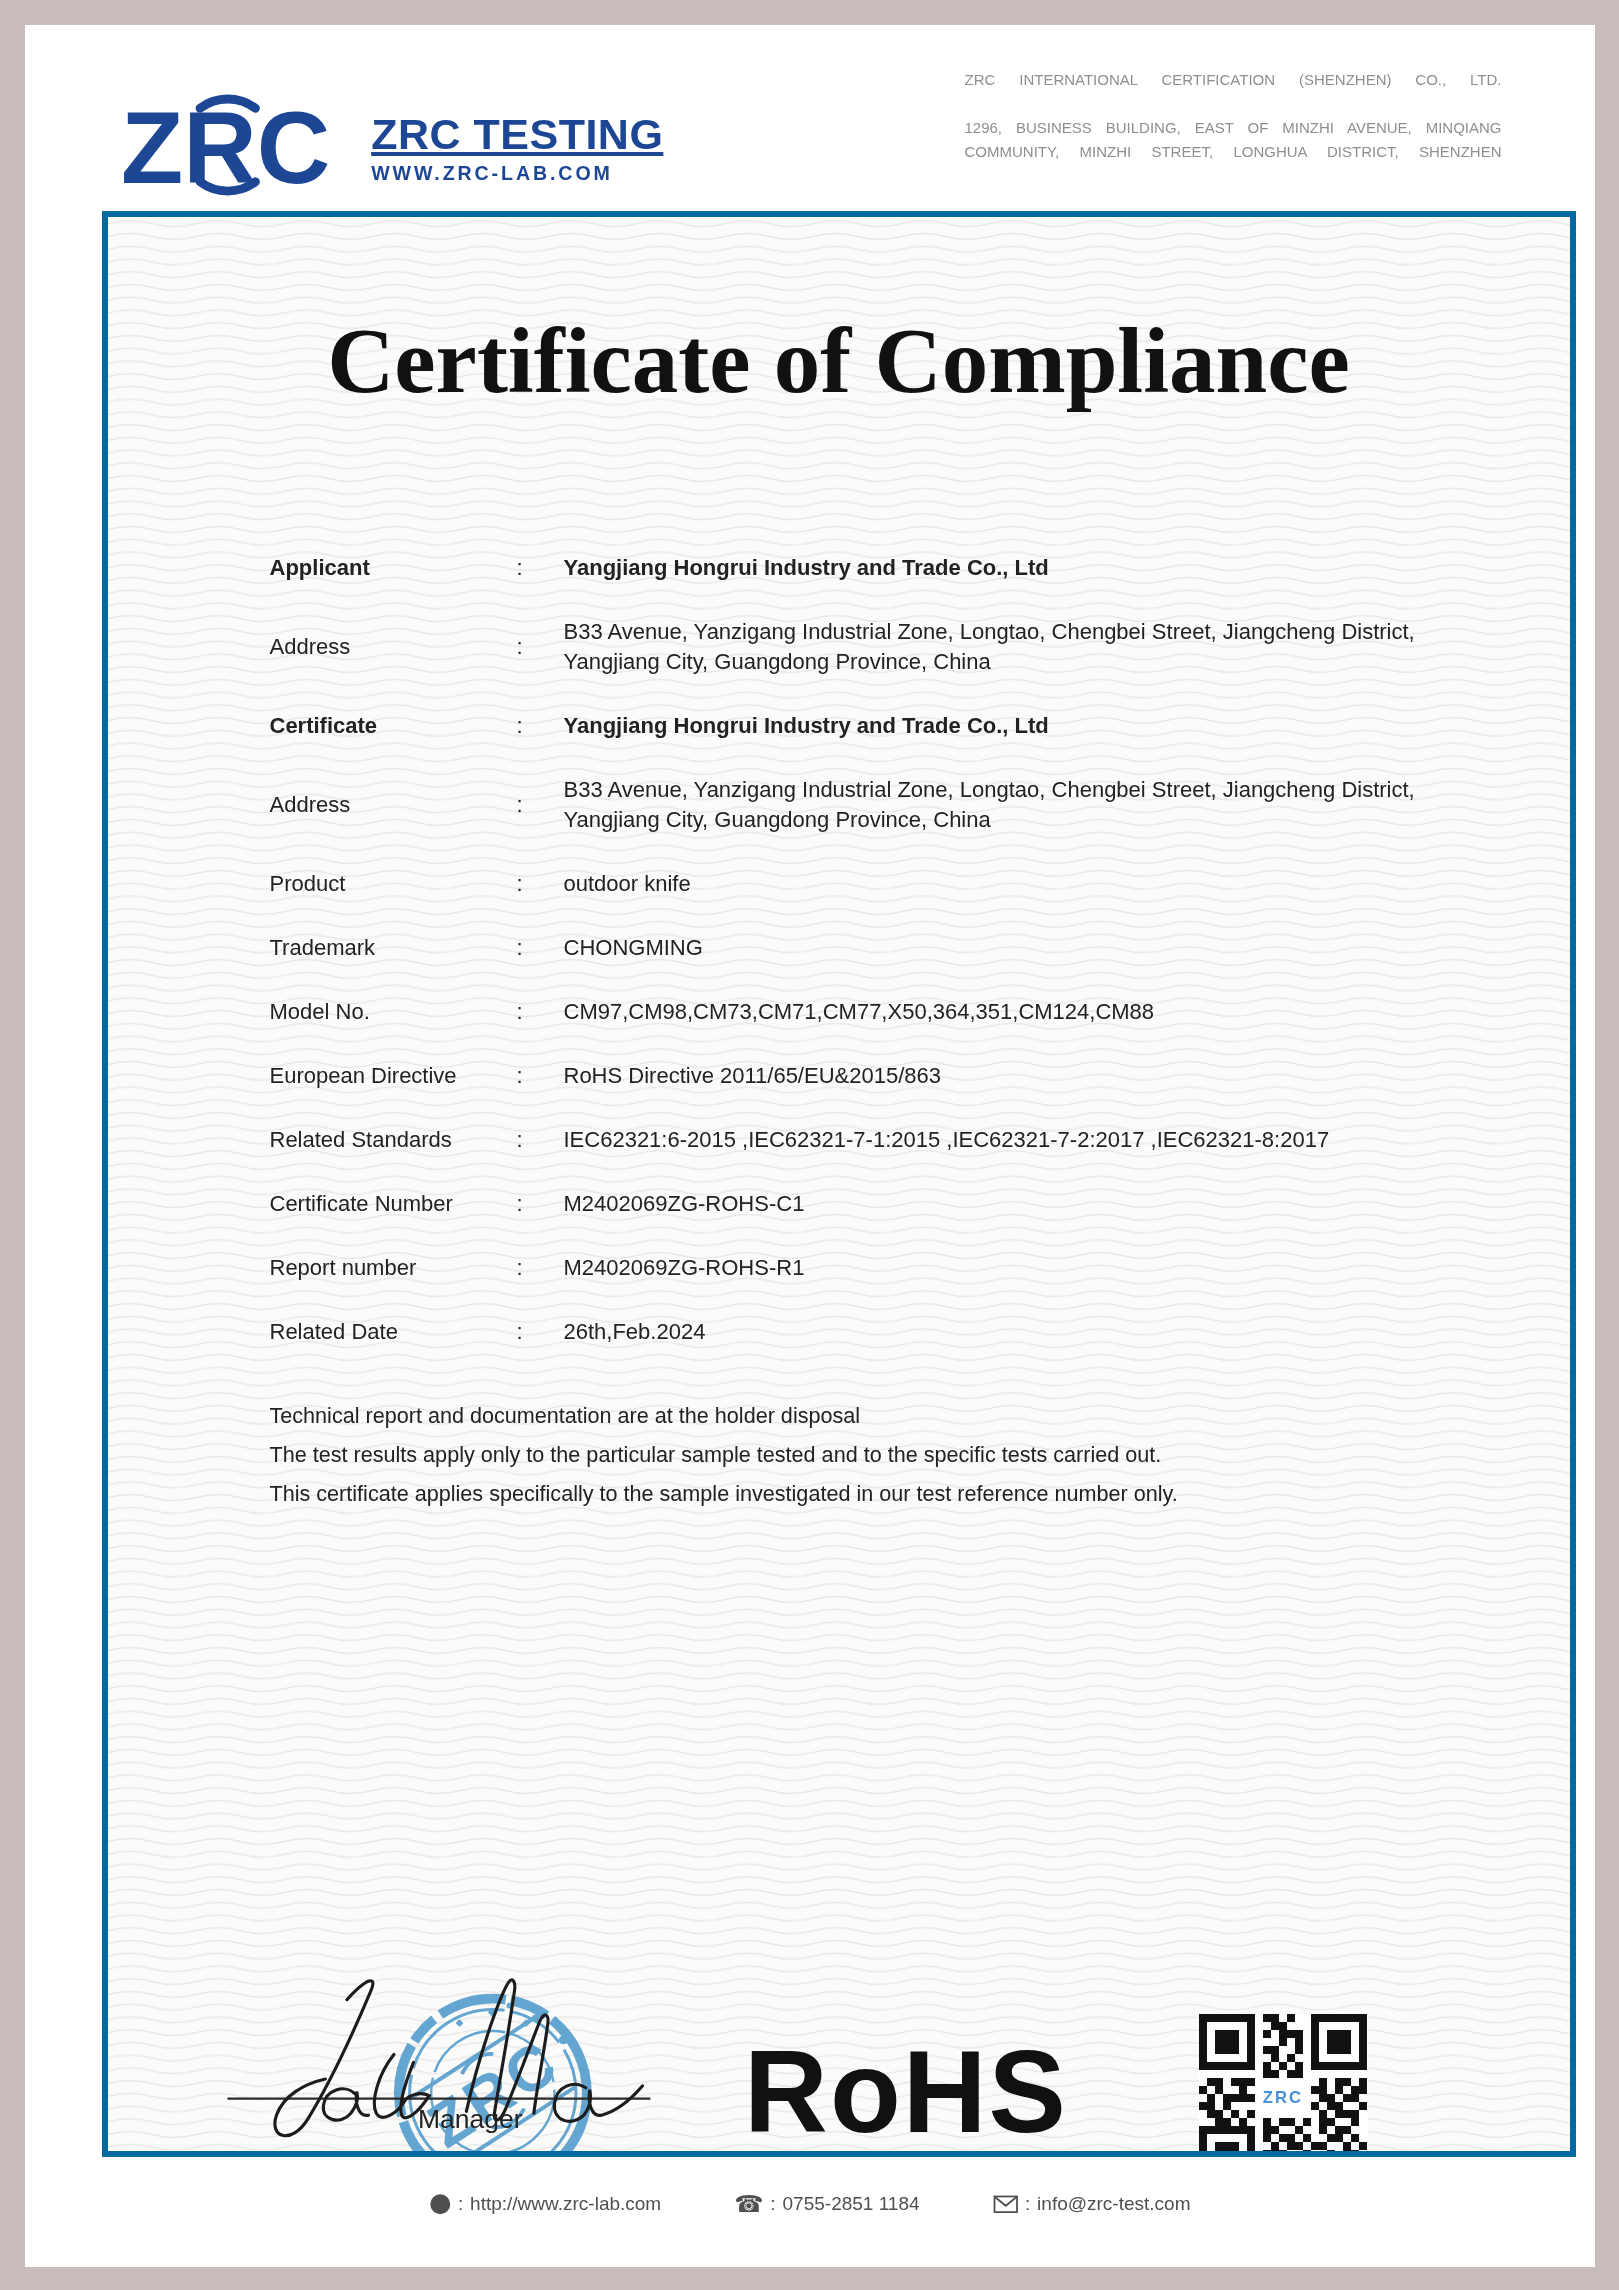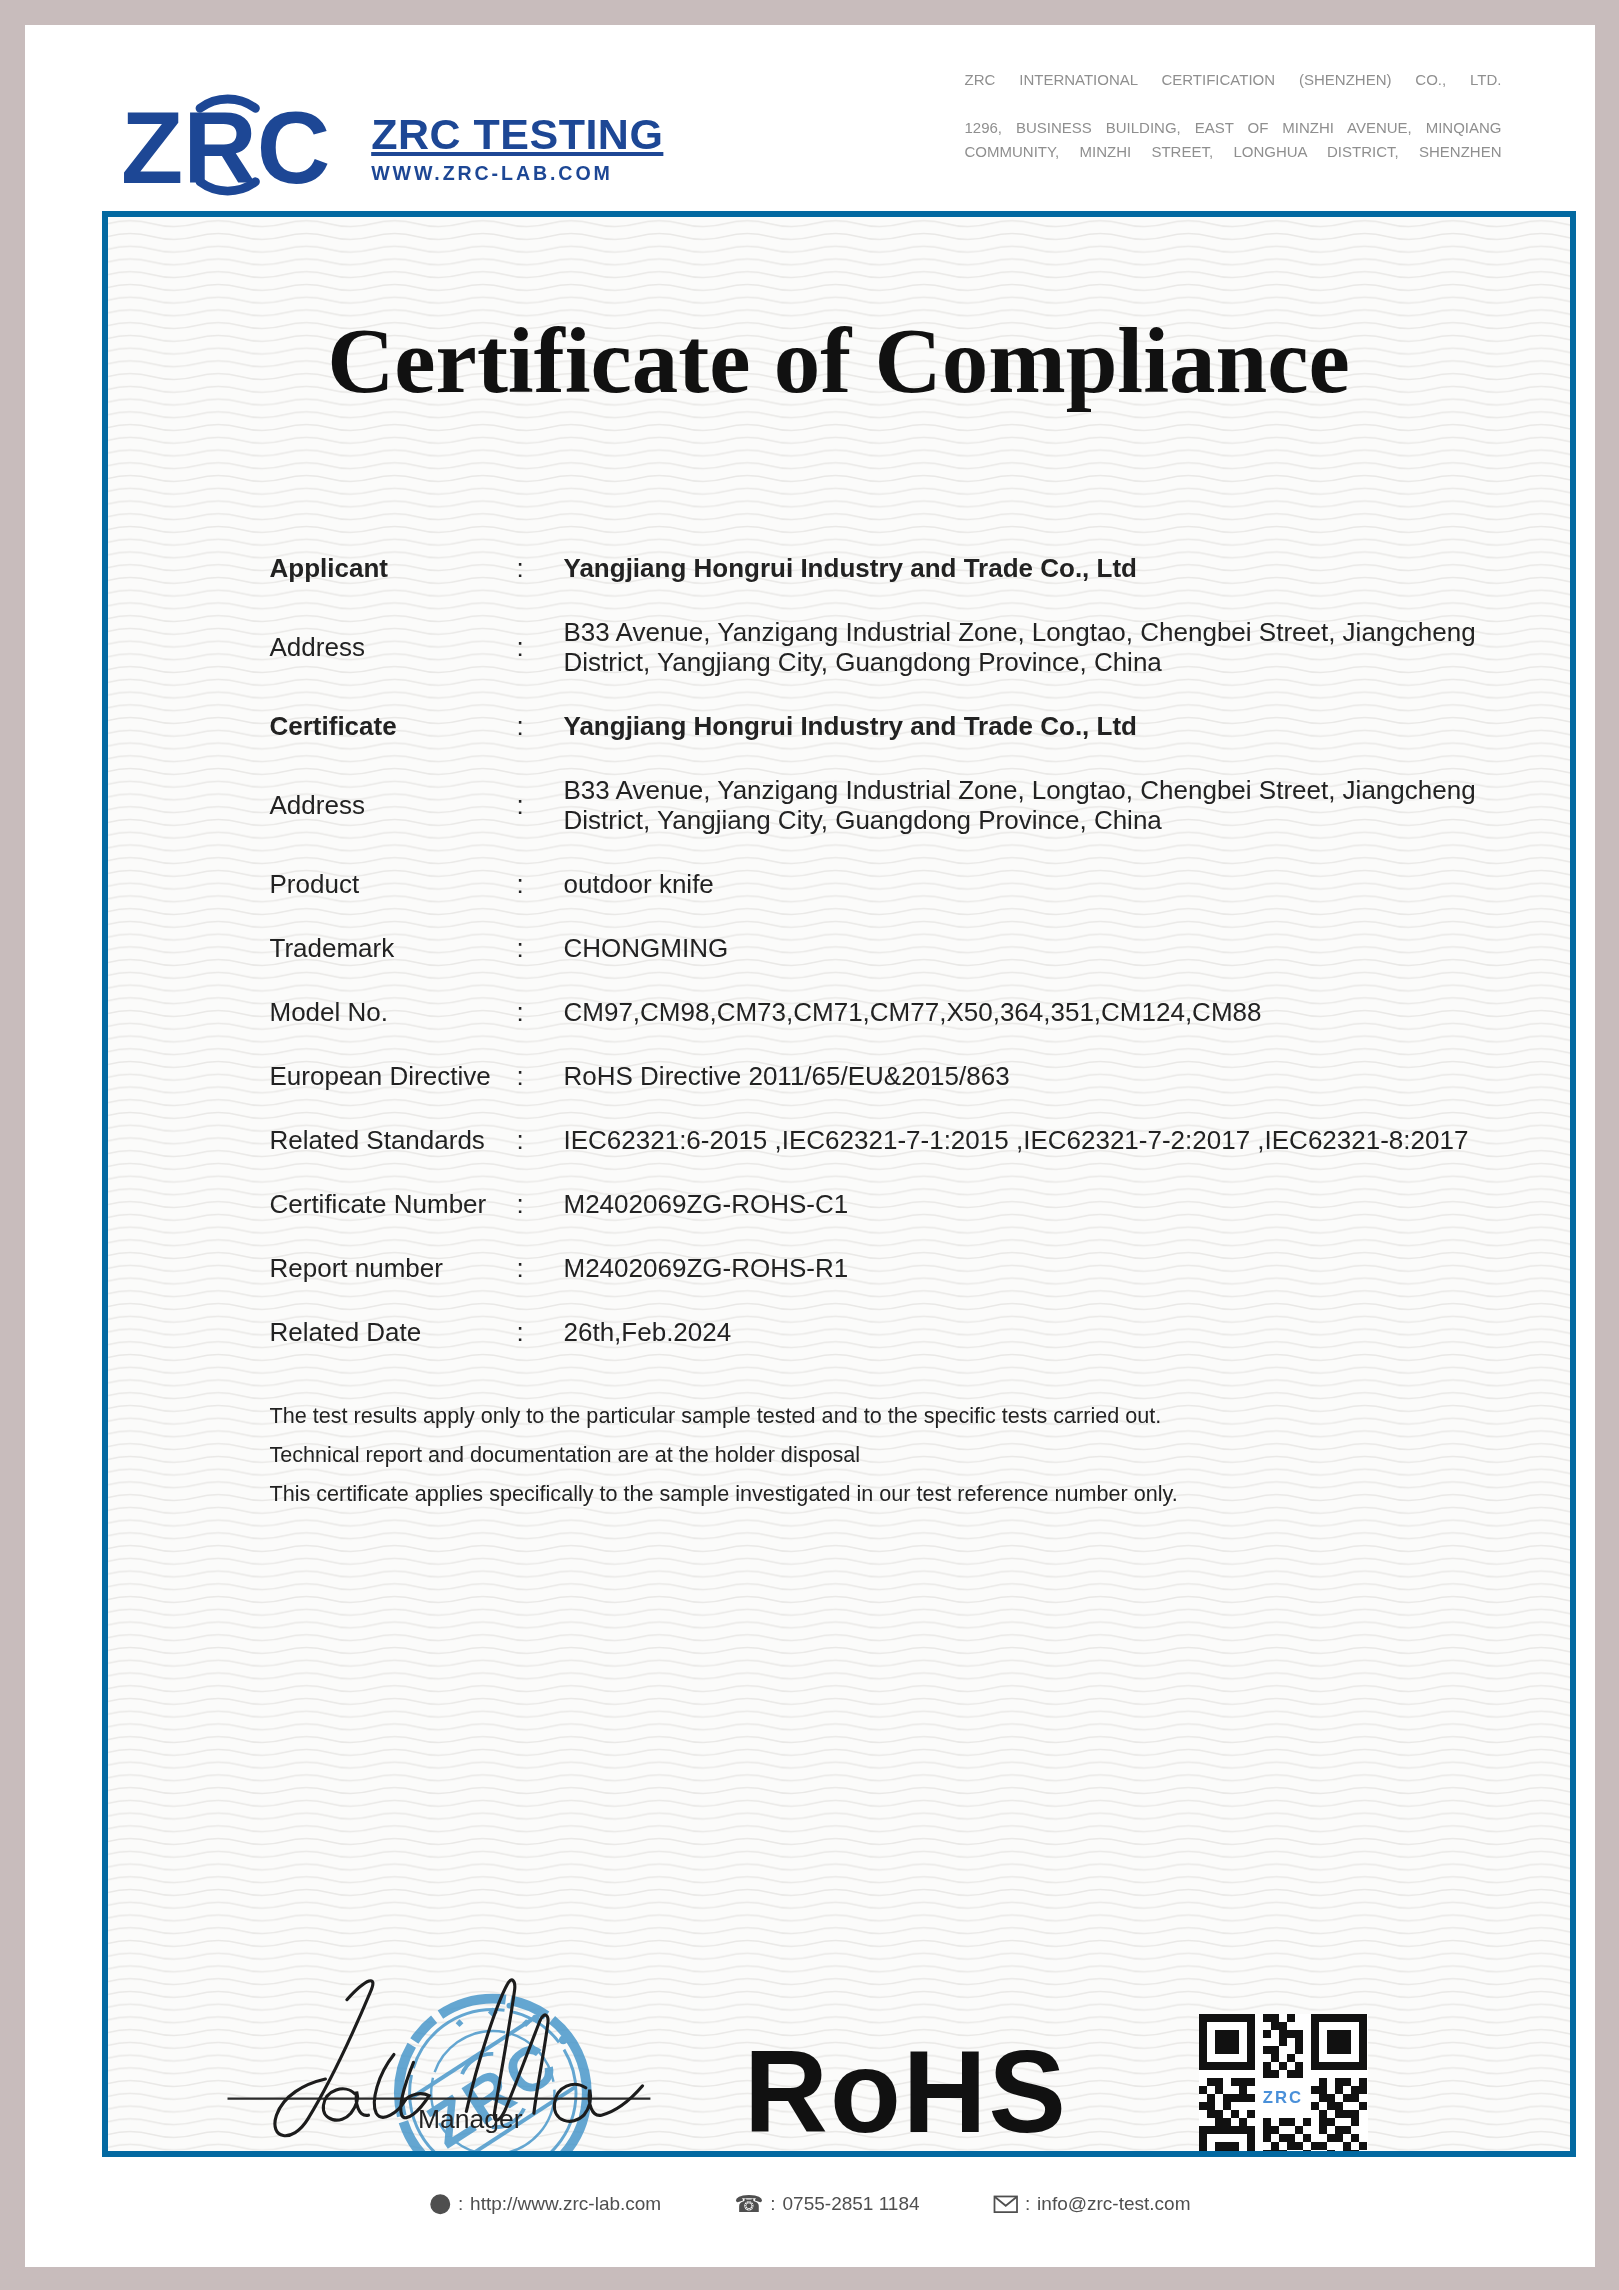--- a/index.html
+++ b/index.html
@@ -38,21 +38,21 @@
   .waves{position:absolute;left:0;top:0;width:100%;height:100%;}
   .panel-content{position:relative;z-index:1;height:100%;}
 
   .cert-title{
     text-align:center;margin-top:90px;
     font-family:"Liberation Serif", serif;font-weight:bold;
     font-size:93px;color:#111;letter-spacing:0px;
   }
 
   .fields{margin:139px 57px 0 162px;}
-  .row{display:flex;align-items:center;margin-bottom:34px;font-size:26px;color:#222;line-height:30px;}
+  .row{display:flex;align-items:center;margin-bottom:34px;font-size:22px;color:#222;line-height:30px;}
   .row .lbl{width:247px;flex:0 0 247px;}
   .row .col{width:47px;flex:0 0 47px;}
   .row .val{flex:1;}
   .row .val .l2{display:block;}
   .row.bold .lbl, .row.bold .val{font-weight:bold;}
 
   .notes{margin:49px 57px 0 162px;font-size:21.6px;color:#222;line-height:39px;}
 
   
   .sig-block{position:absolute;left:74px;top:1632px;width:510px;height:279px;}
@@ -178,22 +178,22 @@
           <span class="val">M2402069ZG-ROHS-R1</span>
         </div>
         <div class="row">
           <span class="lbl">Related Date</span>
           <span class="col">:</span>
           <span class="val">26th,Feb.2024</span>
         </div>
       </div>
 
       <div class="notes">
+        <div>Technical report and documentation are at the holder disposal</div>
         <div>The test results apply only to the particular sample tested and to the specific tests carried out.</div>
-        <div>Technical report and documentation are at the holder disposal</div>
         <div>This certificate applies specifically to the sample investigated in our test reference number only.</div>
       </div>
 
       <div class="sig-block">
         <svg class="sig-svg" width="510" height="279" viewBox="0 0 520 285">
 
           <g stroke="#3f92c8" fill="none" opacity="0.8">
             <circle cx="317" cy="157" r="96" stroke-width="10" stroke-dasharray="70 5 40 7 90 4 55 6 75 5 30 8"></circle>
             <circle cx="317" cy="157" r="85" stroke-width="3" stroke-dasharray="120 6 60 9 90 7"></circle>
             <circle cx="317" cy="157" r="63" stroke-width="2.5" stroke-dasharray="90 5 70 8 40 6"></circle>

